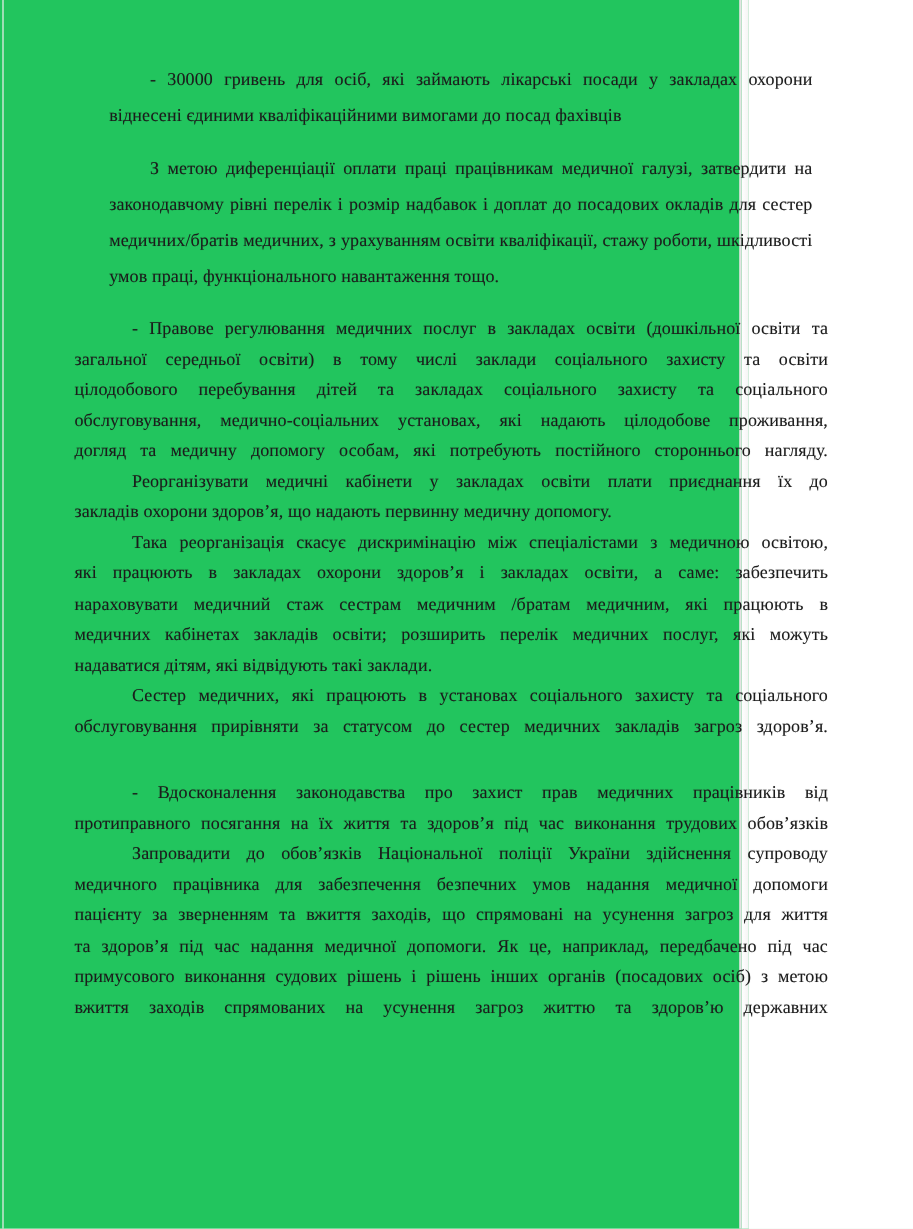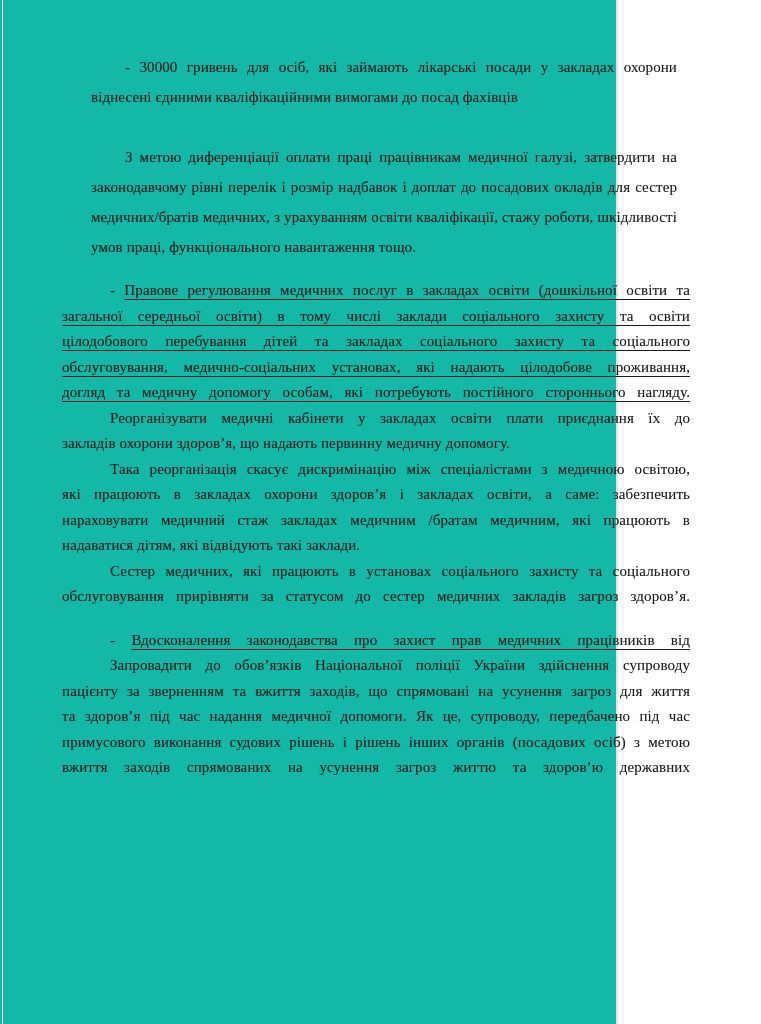--- a/index.html
+++ b/index.html
@@ -8,21 +8,21 @@
     padding: 0;
     width: 761px;
     height: 1024px;
     overflow: hidden;
     background: #ffffff;
   }
   .page {
     position: relative;
     width: 624px;
     height: 1024px;
-    background: #14b8a6;
+    background: #22c55e;
     font-family: "Liberation Serif", "DejaVu Serif", serif;
     color: #1c1c1c;
   }
   
   .edge-right {
     position: absolute;
     top: 0; right: 6px;
     width: 2px; height: 1024px;
     background: #e3e3e3;
   }
@@ -57,27 +57,26 @@
     text-align: justify;
     text-align-last: justify;
     white-space: normal;
   }
   .top .ln { line-height: 30px; }
   .bottom .ln { line-height: 25.5px; }
   .top .ln.first { padding-left: 34px; }
   .bottom .ln.first { padding-left: 48px; }
   .ln.last { text-align-last: left; }
   .para.u .txt {
-    text-decoration: underline;
     text-decoration-thickness: 1.4px;
     text-underline-offset: 4px;
   }
-  .gap14 { margin-top: 30px; }
+  .gap14 { margin-top: 14px; }
   .gap16 { margin-top: 16px; }
-  .gap30 { margin-top: 18px; }
+  .gap30 { margin-top: 30px; }
 </style>
 </head>
 <body>
 
 <div class="page">
   <div class="edge-right-soft"></div>
   <div class="edge-right"></div>
   <div class="edge-left"></div>
 
   <div class="doc">
@@ -112,36 +111,39 @@
       </p>
 
       <p class="para">
         <span class="ln first"><span class="txt">Реорганізувати медичні кабінети у закладах освіти плати приєднання їх до</span></span>
         <span class="ln last"><span class="txt">закладів охорони здоров’я, що надають первинну медичну допомогу.</span></span>
       </p>
 
       <p class="para">
         <span class="ln first"><span class="txt">Така реорганізація скасує дискримінацію між спеціалістами з медичною освітою,</span></span>
         <span class="ln"><span class="txt">які працюють в закладах охорони здоров’я і закладах освіти, а саме: забезпечить</span></span>
-        <span class="ln"><span class="txt">нараховувати медичний стаж закладах медичним /братам медичним, які працюють в</span></span>
+        <span class="ln"><span class="txt">нараховувати медичний стаж сестрам медичним /братам медичним, які працюють в</span></span>
+        <span class="ln"><span class="txt">медичних кабінетах закладів освіти; розширить перелік медичних послуг, які можуть</span></span>
         <span class="ln last"><span class="txt">надаватися дітям, які відвідують такі заклади.</span></span>
       </p>
 
       <p class="para">
         <span class="ln first"><span class="txt">Сестер медичних, які працюють в установах соціального захисту та соціального</span></span>
         <span class="ln"><span class="txt">обслуговування прирівняти за статусом до сестер медичних закладів загроз здоров’я.</span></span>
       </p>
 
       <p class="para u gap30">
         <span class="ln first"><span class="dash">-</span> <span class="txt">Вдосконалення законодавства про захист прав медичних працівників від</span></span>
+        <span class="ln"><span class="txt">протиправного посягання на їх життя та здоров’я під час виконання трудових обов’язків</span></span>
       </p>
 
       <p class="para">
         <span class="ln first"><span class="txt">Запровадити до обов’язків Національної поліції України здійснення супроводу</span></span>
+        <span class="ln"><span class="txt">медичного працівника для забезпечення безпечних умов надання медичної допомоги</span></span>
         <span class="ln"><span class="txt">пацієнту за зверненням та вжиття заходів, що спрямовані на усунення загроз для життя</span></span>
-        <span class="ln"><span class="txt">та здоров’я під час надання медичної допомоги. Як це, супроводу, передбачено під час</span></span>
+        <span class="ln"><span class="txt">та здоров’я під час надання медичної допомоги. Як це, наприклад, передбачено під час</span></span>
         <span class="ln"><span class="txt">примусового виконання судових рішень і рішень інших органів (посадових осіб) з метою</span></span>
         <span class="ln"><span class="txt">вжиття заходів спрямованих на усунення загроз життю та здоров’ю державних</span></span>
       </p>
 
     </div>
   </div>
 </div>
 
 </body></html>

